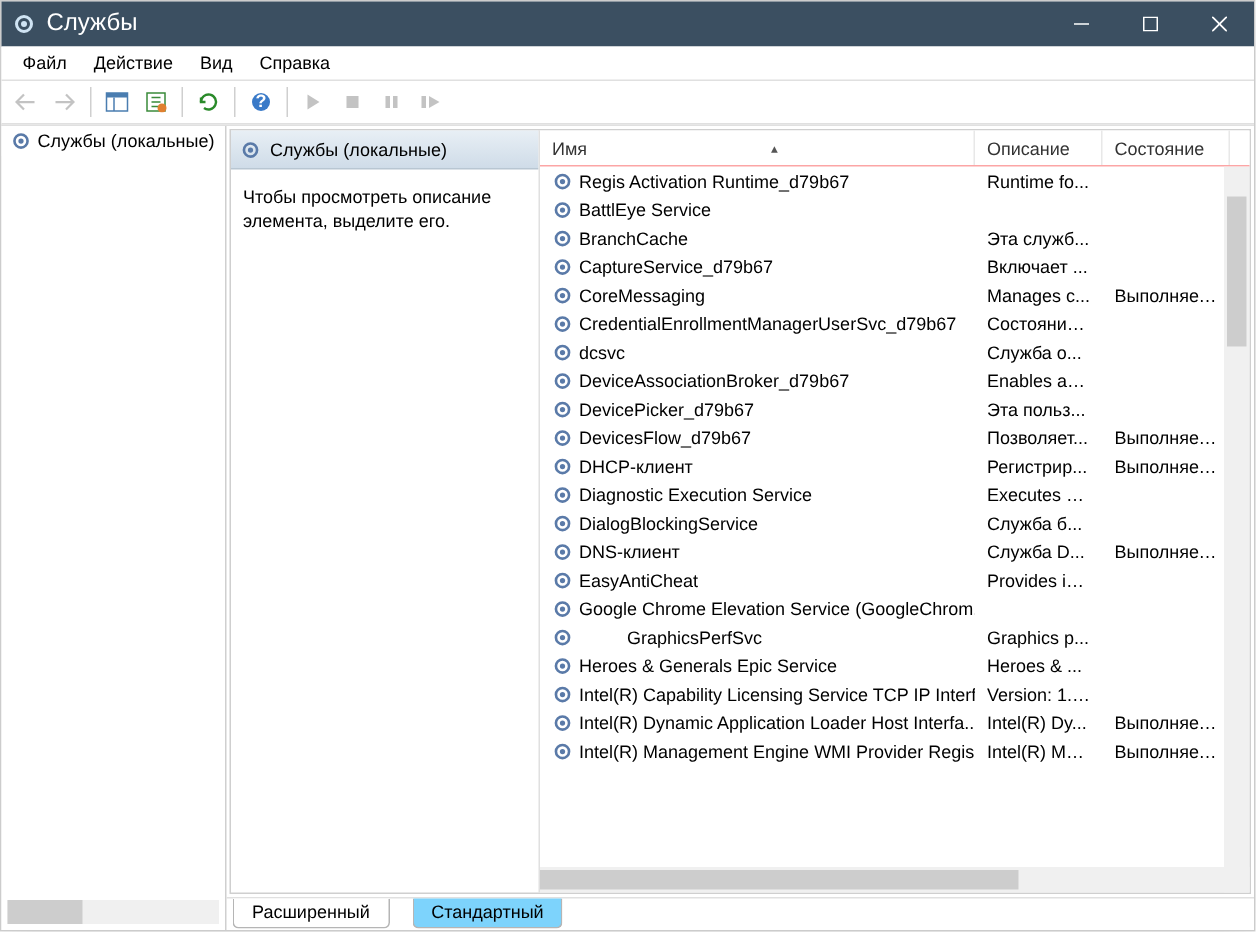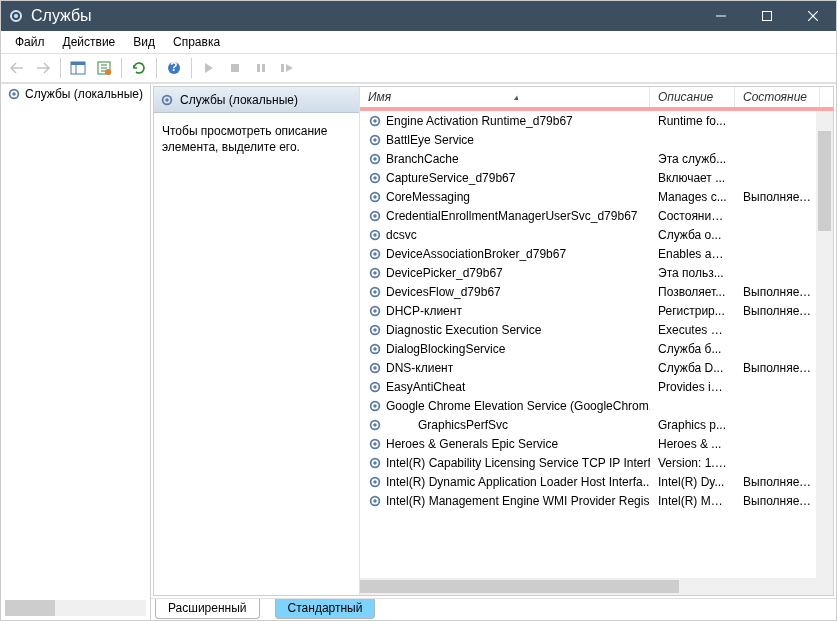--- a/index.html
+++ b/index.html
@@ -22,21 +22,21 @@
   .tree .node { display:flex; align-items:center; gap:4px; padding:3px 6px; white-space:nowrap; background:#fff; }
   .tree .hscroll { position:absolute; left:4px; right:4px; bottom:4px; height:16px; background:#f0f0f0; }
   .tree .hscroll .thumb { width:50px; height:100%; background:#cdcdcd; }
   .right { flex:1; display:flex; flex-direction:column; min-width:0; }
   .gear { display:inline-flex; }
   .content { flex:1; display:flex; min-height:0; border:1px solid #cfcfcf; margin:2px; }
   .desc-pane { width:205px; display:flex; flex-direction:column; }
   .desc-pane .sub { height:26px; background:linear-gradient(#e8eff5,#cfdce8); border-bottom:1px solid #b8c6d2; display:flex; align-items:center; gap:6px; padding:0 6px; }
   .desc-pane .hint { padding:10px 8px; color:#000; line-height:1.35; }
   .list-pane { flex:1; display:flex; flex-direction:column; min-width:0; border-left:1px solid #e0e0e0; }
-  .list-head { display:flex; height:24px; border-bottom:4px solid #fca5a5; background:#fff;font-style:italic; }
+  .list-head { display:flex; height:24px; border-bottom:1px solid #fca5a5; background:#fff; }
   .lh { display:flex; align-items:center; padding:0 8px; border-right:1px solid #e8e8e8; color:#333; }
   .lh.sorted { justify-content:flex-start; }
   .sort-arrow { flex:1; display:flex; justify-content:center; color:#555; font-size:9px; }
   .rows { flex:1; overflow:hidden; position:relative; }
   .row { display:flex; height:19px; align-items:center; }
   .cell { padding:0 8px; white-space:nowrap; overflow:hidden; text-overflow:ellipsis; }
   .cell.name { display:flex; align-items:center; gap:4px; }
   .vscroll { position:absolute; right:0; top:0; bottom:0; width:17px; background:#f0f0f0; }
   .vscroll .thumb { position:absolute; left:2px; right:2px; top:20px; height:100px; background:#cdcdcd; }
   .hscroll2 { height:17px; background:#f0f0f0; display:flex; }
@@ -199,21 +199,21 @@
           </div>
           <div class="rows" id="rows">
               <div class="row">
                 <div class="cell name" style="width: 290px;">
                   <span class="gear">
                     <svg width="14" height="14" viewBox="0 0 16 16">
                       <circle cx="8" cy="8" r="5" fill="none" stroke="#5a7aa8" stroke-width="2"></circle>
                       <circle cx="8" cy="8" r="2" fill="#5a7aa8"></circle>
                     </svg>
                   </span>
-                  <span>Engine Activation Runtime_d79b67</span>
+                  <span>Regis Activation Runtime_d79b67</span>
                 </div>
                 <div class="cell" style="width: 85px;">Runtime fo...</div>
                 <div class="cell" style="width: 85px;"></div>
               </div>
               <div class="row">
                 <div class="cell name" style="width: 290px;">
                   <span class="gear">
                     <svg width="14" height="14" viewBox="0 0 16 16">
                       <circle cx="8" cy="8" r="5" fill="none" stroke="#5a7aa8" stroke-width="2"></circle>
                       <circle cx="8" cy="8" r="2" fill="#5a7aa8"></circle>

